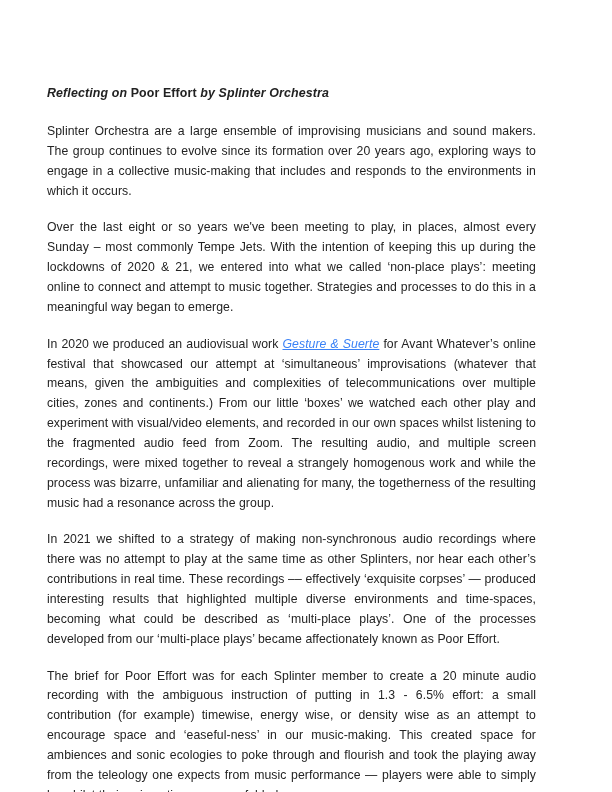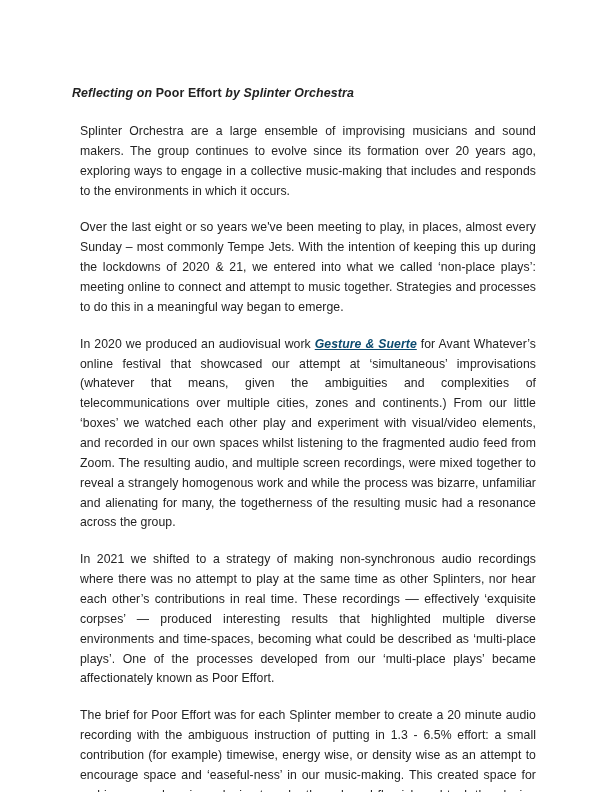--- a/index.html
+++ b/index.html
@@ -12,49 +12,48 @@
     background: #ffffff;
     font-family: "Liberation Sans", sans-serif;
     color: #222222;
     overflow: hidden;
   }
   .page {
     position: relative;
     width: 608px;
     height: 792px;
     box-sizing: border-box;
-    padding: 85px 72px 0 72px;
+    padding: 85px 72px 0 47px;
   }
   .doc-title {
     font-size: 9.3pt;
     font-weight: bold;
     line-height: 1.45;
     margin: 0 0 19px 0;
     letter-spacing: 0.01em;
   }
   .doc-title .ital { font-style: italic; }
   .doc-title .roman { font-style: normal; }
 
   p.para {
     font-size: 9.2pt;
     line-height: 1.62;
     text-align: justify;
     text-justify: inter-word;
-    margin: 0 0 17px 8px;
+    margin: 0 0 17px 0;
     color: #232323;
     letter-spacing: 0.005em;
   }
   p.para:last-child { margin-bottom: 0; }
 
   .i { }
 
   a.doclink {
-    color: #0c4a6e;
+    color: #3b82f6;
     text-decoration: underline;
-    font-weight: bold;
   }
   a.doclink.ital { font-style: italic; }
 </style>
 </head>
 <body>
 
 <div class="page">
 
   <h1 class="doc-title"><span class="ital">Reflecting on </span><span class="roman">Poor Effort</span><span class="ital"> by Splinter Orchestra</span></h1>
 

